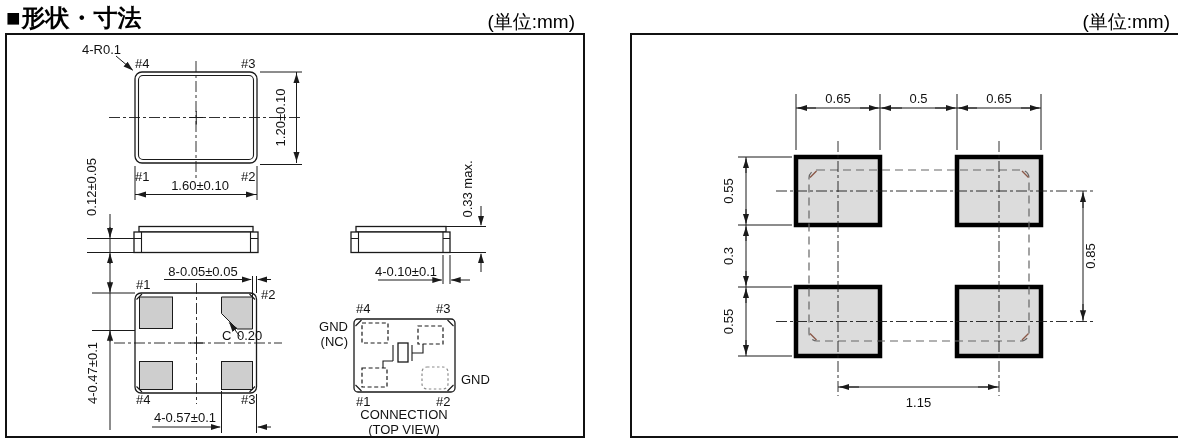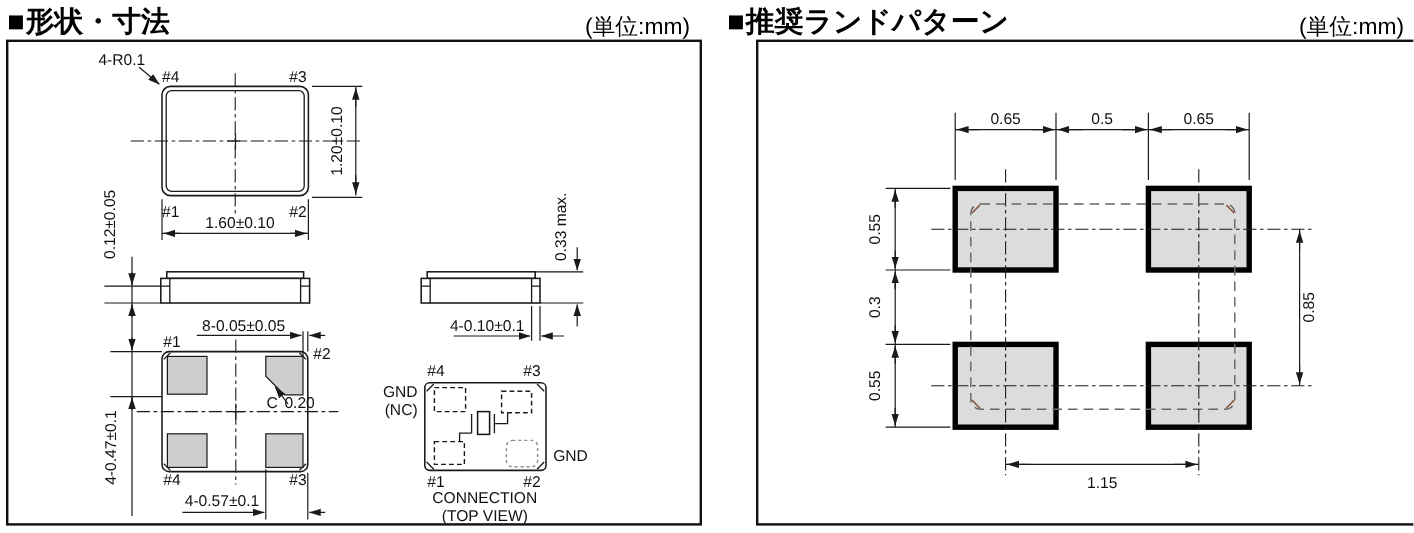--- a/index.html
+++ b/index.html
@@ -29,23 +29,20 @@
 </head>
 <body>
 
 <div id="stage">
 
   <div class="panel-title" style="left:6px;text-align:right;">
     <span class="bullet">■</span><span>形状・寸法</span>
   </div>
   <div class="panel-unit" style="left:457px;">(単位:mm)</div>
 
-  <div class="panel-title" style="left:606px;">
-    <span class="bullet">■</span><span>推奨ランドパターン</span>
-  </div>
   <div class="panel-unit" style="left:1052px;">(単位:mm)</div>
 
   <div class="panel" id="panel-left">
     <svg width="576" height="401" viewBox="0 0 576 401">
       <defs>
         <marker id="arw" markerWidth="11" markerHeight="8" refX="9.5" refY="4" orient="auto" markerUnits="userSpaceOnUse">
           <path d="M0 0.9 L9.8 4 L0 7.1 Z" fill="#1a1a1a"></path>
         </marker>
       </defs>
       <g transform="translate(-7,-35)">

